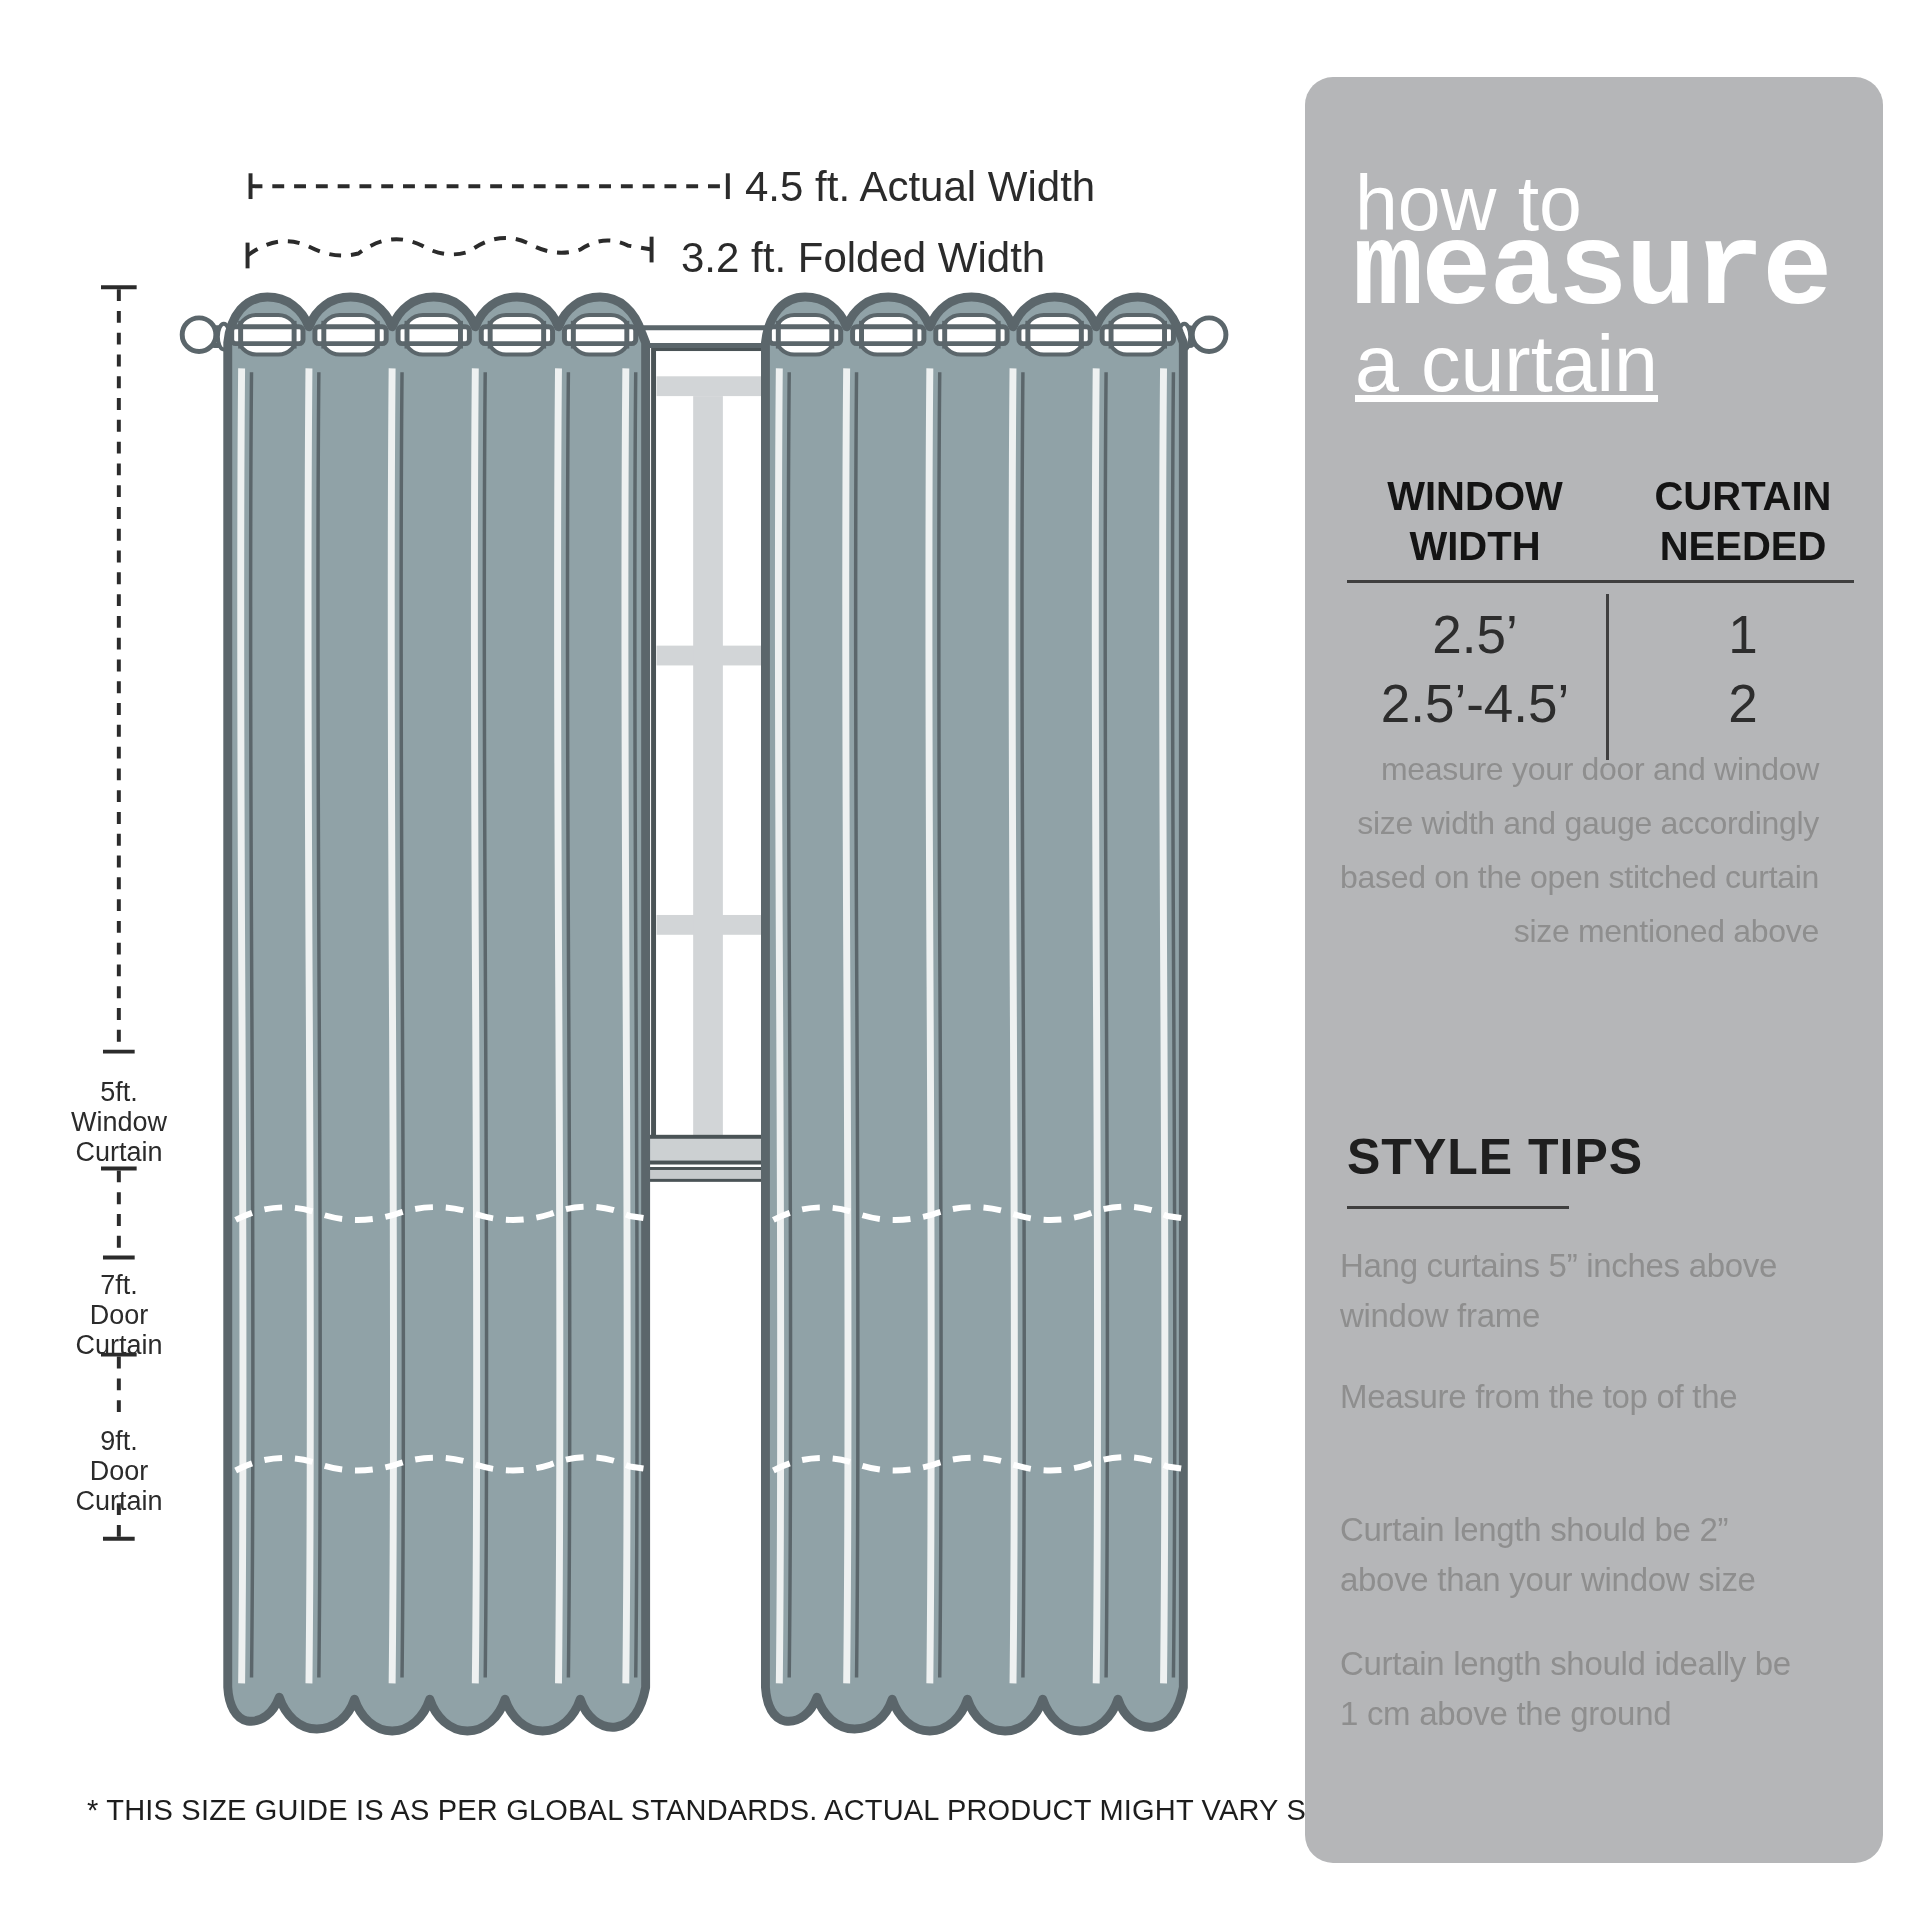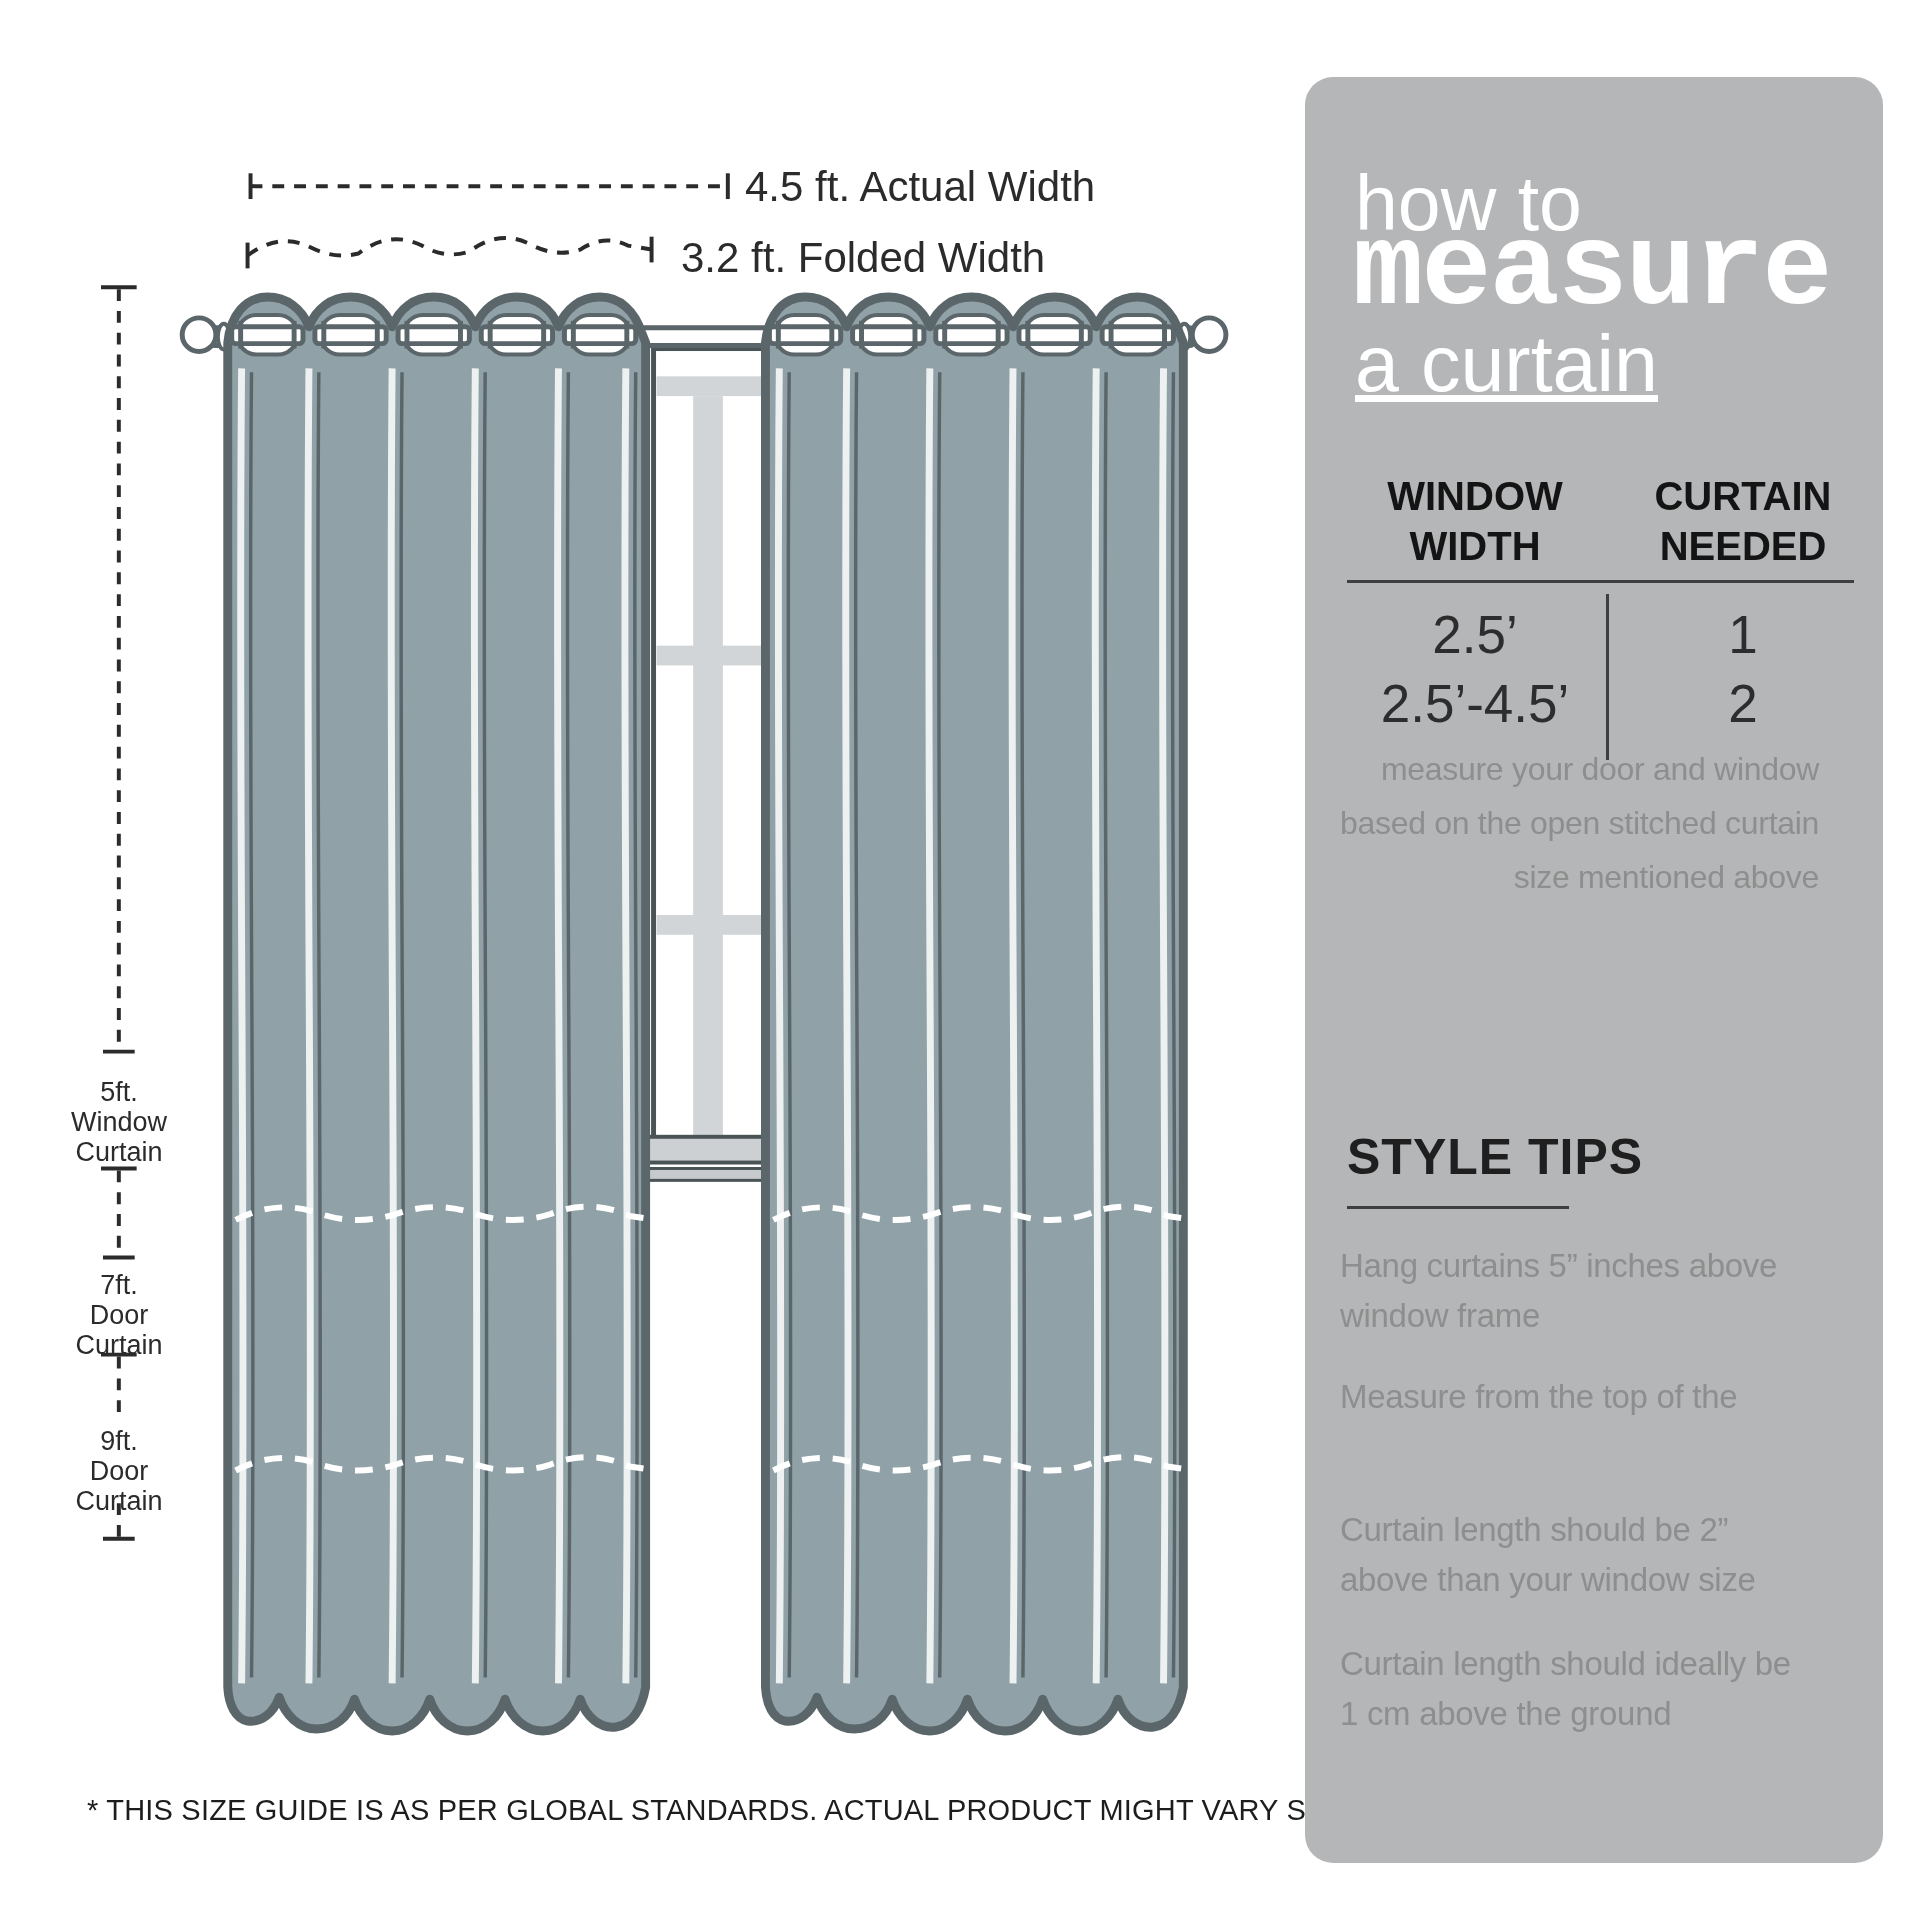--- a/index.html
+++ b/index.html
@@ -174,20 +174,21 @@
       <div>2.5’</div>
       <div>2.5’-4.5’</div>
     </div>
     <div class="abs tbl-value" style="left:329px;top:523px;">
       <div>1</div>
       <div>2</div>
     </div>
 
     <div class="abs note" style="left:35px;top:665px;text-align:right;">
       <div>measure your door and window</div>
+      <div>size width and gauge accordingly</div>
       <div>based on the open stitched curtain</div>
       <div>size mentioned above</div>
     </div>
 
     <div class="abs tips-heading" style="left:42px;top:1051px;">STYLE TIPS</div>
     <div class="abs rule-h" style="left:42px;top:1129px;width:222px;"></div>
 
     <div class="abs tip" style="left:35px;top:1164px;">
       <div>Hang curtains 5” inches above</div>
       <div>window frame</div>

